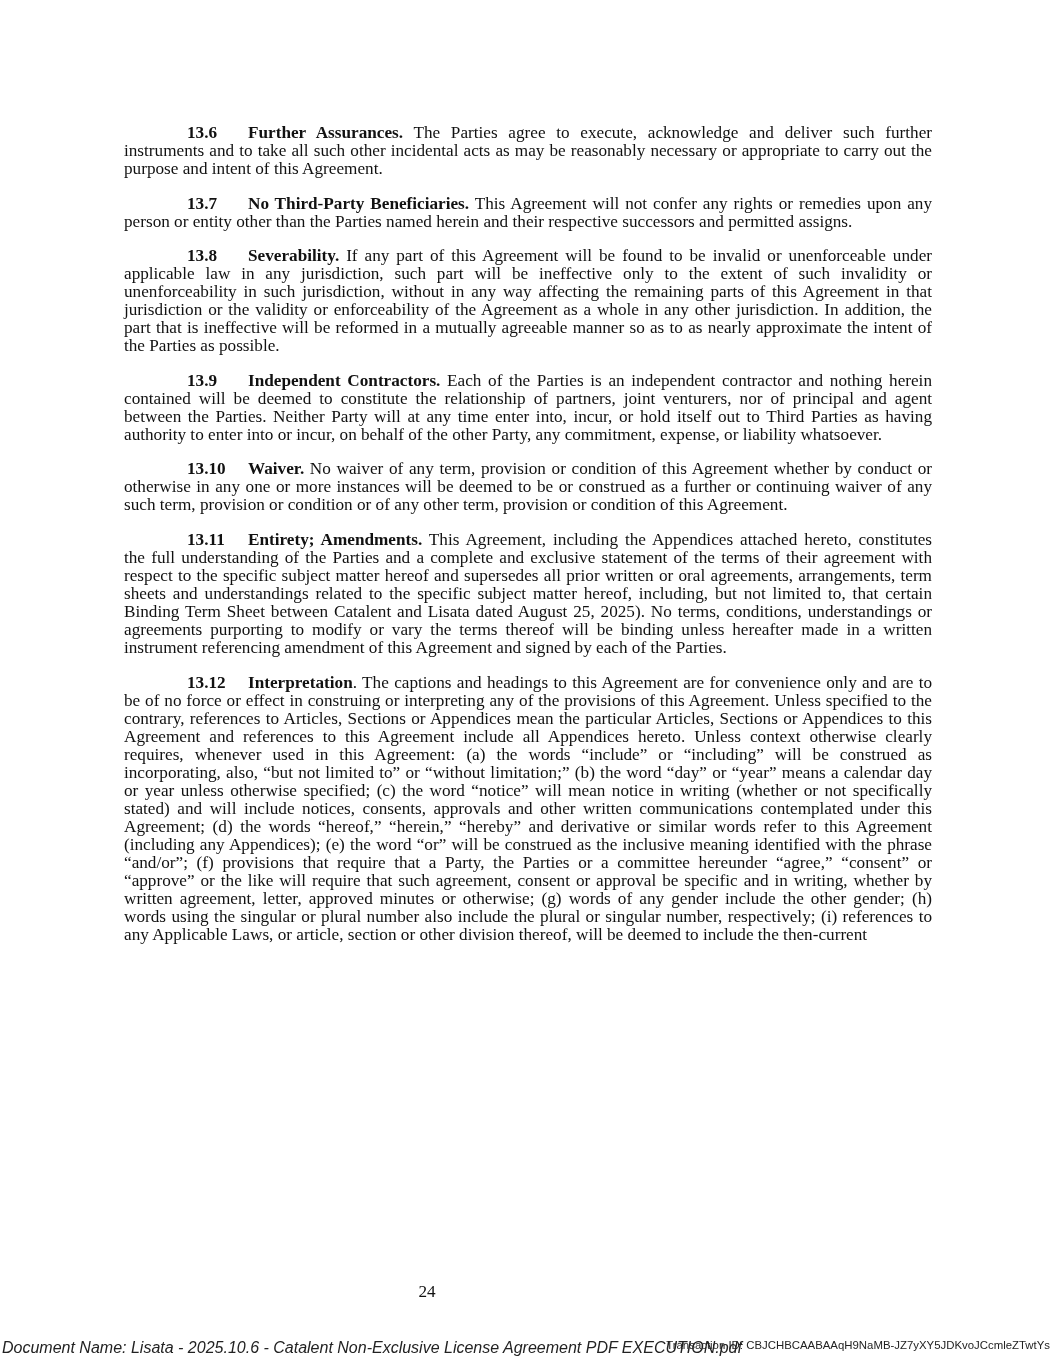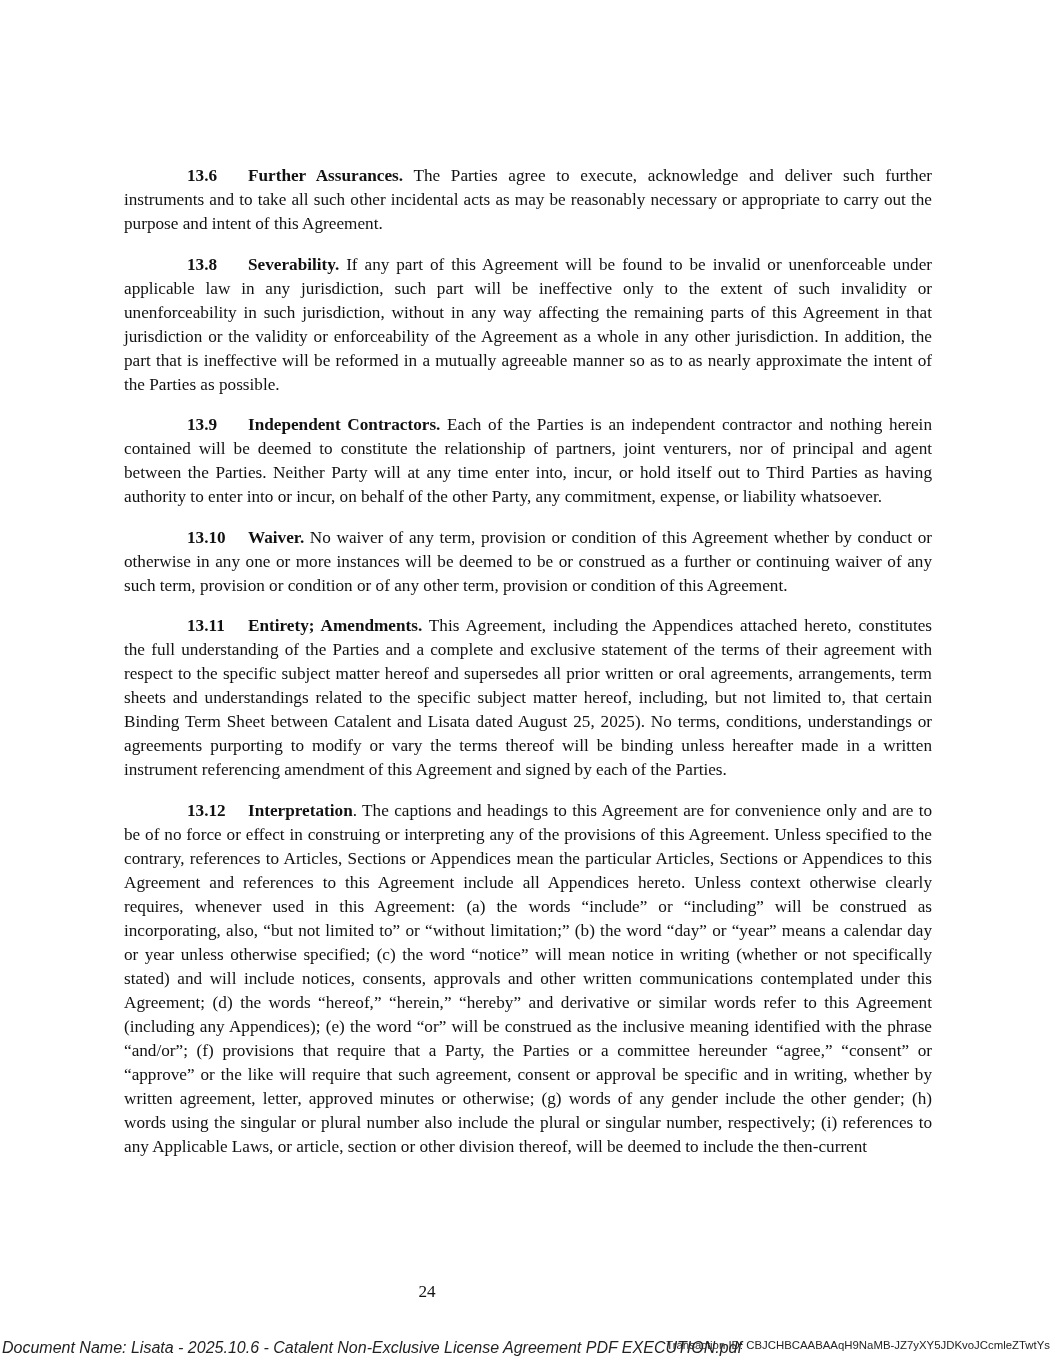--- a/index.html
+++ b/index.html
@@ -14,22 +14,21 @@
       overflow: hidden;
       color: #111111;
     }
     .page {
       position: absolute;
       left: 124px;
       top: 124px;
       width: 808px;
       font-family: "Liberation Serif", "DejaVu Serif", serif;
       font-size: 17.2px;
-      line-height: 24px;
-      margin-top: 40px;
+      line-height: 18px;
     }
     .section {
       margin: 0 0 16.6px 0;
       text-align: justify;
       text-indent: 63px;
       hyphens: none;
     }
     .sec-num {
       font-weight: bold;
       display: inline-block;
@@ -68,20 +67,21 @@
       white-space: nowrap;
     }
   </style>
 </head>
 <body>
 
 <div class="page">
 
   <p class="section"><span class="sec-num">13.6</span><span class="sec-title">Further Assurances.</span><span> The Parties agree to execute, acknowledge and deliver such further instruments and to take all such other incidental acts as may be reasonably necessary or appropriate to carry out the purpose and intent of this Agreement.</span></p>
 
+  <p class="section"><span class="sec-num">13.7</span><span class="sec-title">No Third-Party Beneficiaries.</span><span>  This Agreement will not confer any rights or remedies upon any person or entity other than the Parties named herein and their respective successors and permitted assigns.</span></p>
 
   <p class="section"><span class="sec-num">13.8</span><span class="sec-title">Severability.</span><span> If any part of this Agreement will be found to be invalid or unenforceable under applicable law in any jurisdiction, such part will be ineffective only to the extent of such invalidity or unenforceability in such jurisdiction, without in any way affecting the remaining parts of this Agreement in that jurisdiction or the validity or enforceability of the Agreement as a whole in any other jurisdiction. In addition, the part that is ineffective will be reformed in a mutually agreeable manner so as to as nearly approximate the intent of the Parties as possible.</span></p>
 
   <p class="section"><span class="sec-num">13.9</span><span class="sec-title">Independent Contractors.</span><span> Each of the Parties is an independent contractor and nothing herein contained will be deemed to constitute the relationship of partners, joint venturers, nor of principal and agent between the Parties. Neither Party will at any time enter into, incur, or hold itself out to Third Parties as having authority to enter into or incur, on behalf of the other Party, any commitment, expense, or liability whatsoever.</span></p>
 
   <p class="section"><span class="sec-num">13.10</span><span class="sec-title">Waiver.</span><span> No waiver of any term, provision or condition of this Agreement whether by conduct or otherwise in any one or more instances will be deemed to be or construed as a further or continuing waiver of any such term, provision or condition or of any other term, provision or condition of this Agreement.</span></p>
 
   <p class="section"><span class="sec-num">13.11</span><span class="sec-title">Entirety; Amendments.</span><span> This Agreement, including the Appendices attached hereto, constitutes the full understanding of the Parties and a complete and exclusive statement of the terms of their agreement with respect to the specific subject matter hereof and supersedes all prior written or oral agreements, arrangements, term sheets and understandings related to the specific subject matter hereof, including, but not limited to, that certain Binding Term Sheet between Catalent and Lisata dated August 25, 2025).  No terms, conditions, understandings or agreements purporting to modify or vary the terms thereof will be binding unless hereafter made in a written instrument referencing amendment of this Agreement and signed by each of the Parties.</span></p>
 
   <p class="section"><span class="sec-num">13.12</span><span class="sec-title">Interpretation</span><span>.  The captions and headings to this Agreement are for convenience only and are to be of no force or effect in construing or interpreting any of the provisions of this Agreement. Unless specified to the contrary, references to Articles, Sections or Appendices mean the particular Articles, Sections or Appendices to this Agreement and references to this Agreement include all Appendices hereto. Unless context otherwise clearly requires, whenever used in this Agreement:  (a) the words “include” or “including” will be construed as incorporating, also, “but not limited to” or “without limitation;” (b) the word “day” or “year” means a calendar day or year unless otherwise specified; (c) the word “notice” will mean notice in writing (whether or not specifically stated) and will include notices, consents, approvals and other written communications contemplated under this Agreement; (d) the words “hereof,” “herein,” “hereby” and derivative or similar words refer to this Agreement (including any Appendices); (e) the word “or” will be construed as the inclusive meaning identified with the phrase “and/or”; (f) provisions that require that a Party, the Parties or a committee hereunder “agree,” “consent” or “approve” or the like will require that such agreement, consent or approval be specific and in writing, whether by written agreement, letter, approved minutes or otherwise; (g) words of any gender include the other gender; (h) words using the singular or plural number also include the plural or singular number, respectively; (i) references to any Applicable Laws, or article, section or other division thereof, will be deemed to include the then-current</span></p>

